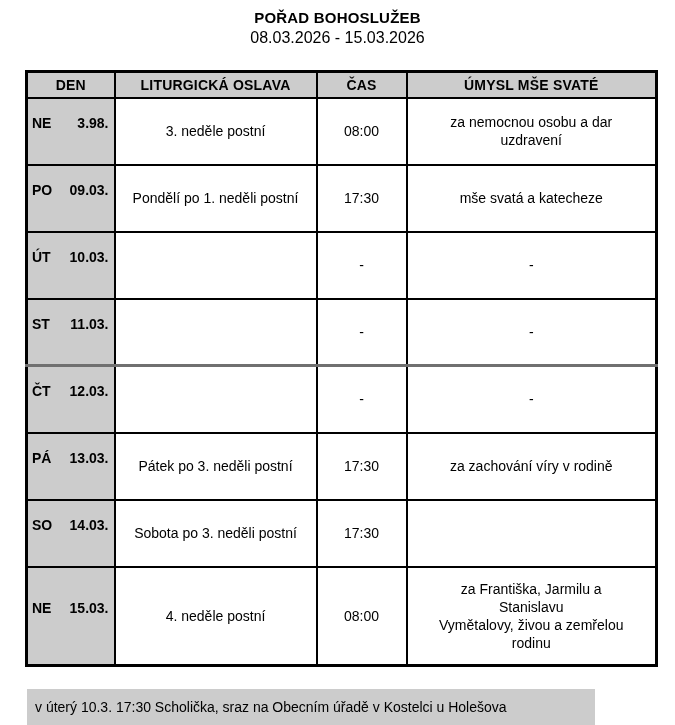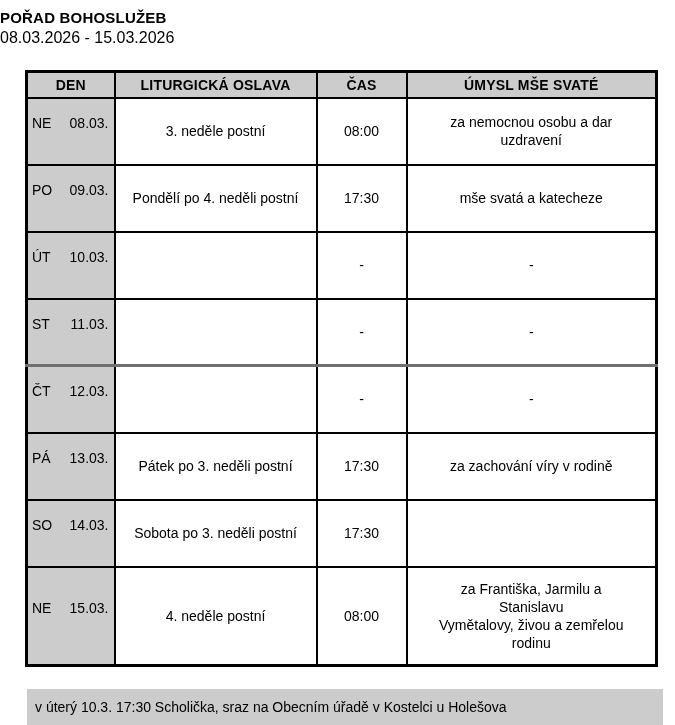--- a/index.html
+++ b/index.html
@@ -4,21 +4,21 @@
 <style>
   * { margin: 0; padding: 0; box-sizing: border-box; }
   html, body { background: #ffffff; }
   body {
     width: 675px;
     height: 725px;
     font-family: "Liberation Sans", sans-serif;
     color: #000;
     overflow: hidden;
   }
-  .titles { padding-top: 8px; }
+  .titles { text-align: center; padding-top: 8px; }
   .title-line { font-size: 15px; font-weight: bold; line-height: 19px; letter-spacing: 0.2px; }
   .date-line { font-size: 16px; line-height: 16px; margin-top: 3px; }
 
   table.schedule {
     border-collapse: collapse;
     table-layout: fixed;
     width: 630px;
     margin: 24px 0 0 25px;
     border: 3px solid #000;
   }
@@ -31,35 +31,35 @@
   }
   .schedule th {
     background: var(--cell-gray, #cccccc);
     height: 26px;
     font-weight: bold;
     letter-spacing: 0.2px;
   }
   .schedule tbody tr { height: 67px; }
   td.day-cell {
     background: var(--cell-gray, #cccccc);
-    font-weight: normal;
+    font-weight: bold;
     padding: 0 5px 16px 4px;
   }
   .day-inner { display: flex; justify-content: space-between; align-items: center; }
   td.celebration-cell { padding: 0 16px; }
   td.intention-cell {
     padding: 12px 26px;
     line-height: 18px;
     white-space: pre-line;
   }
   tr.gray-sep td { border-top: 3px solid var(--sep-gray, #707070); }
 
   .footer-note {
     margin: 22px 0 12px 27px;
-    width: 636px;
+    width: 568px;
     min-height: 36px;
     background: var(--cell-gray, #cccccc);
     display: flex;
     align-items: center;
     padding-left: 8px;
     font-size: 14px;
   }
 </style>
 </head>
 <body>
@@ -82,36 +82,36 @@
       <th>LITURGICKÁ OSLAVA</th>
       <th>ČAS</th>
       <th>ÚMYSL MŠE SVATÉ</th>
     </tr>
   </thead>
   <tbody>
       <tr>
         <td class="day-cell">
           <div class="day-inner">
             <span>NE</span>
-            <span>08.03.</span>
+            <span>3.98.</span>
           </div>
         </td>
         <td class="celebration-cell">3. neděle postní</td>
         <td class="time-cell">08:00</td>
         <td class="intention-cell">za nemocnou osobu a dar
 uzdravení</td>
       </tr>
       <tr>
         <td class="day-cell">
           <div class="day-inner">
             <span>PO</span>
             <span>09.03.</span>
           </div>
         </td>
-        <td class="celebration-cell">Pondělí po 4. neděli postní</td>
+        <td class="celebration-cell">Pondělí po 1. neděli postní</td>
         <td class="time-cell">17:30</td>
         <td class="intention-cell">mše svatá a katecheze</td>
       </tr>
       <tr>
         <td class="day-cell">
           <div class="day-inner">
             <span>ÚT</span>
             <span>10.03.</span>
           </div>
         </td>

